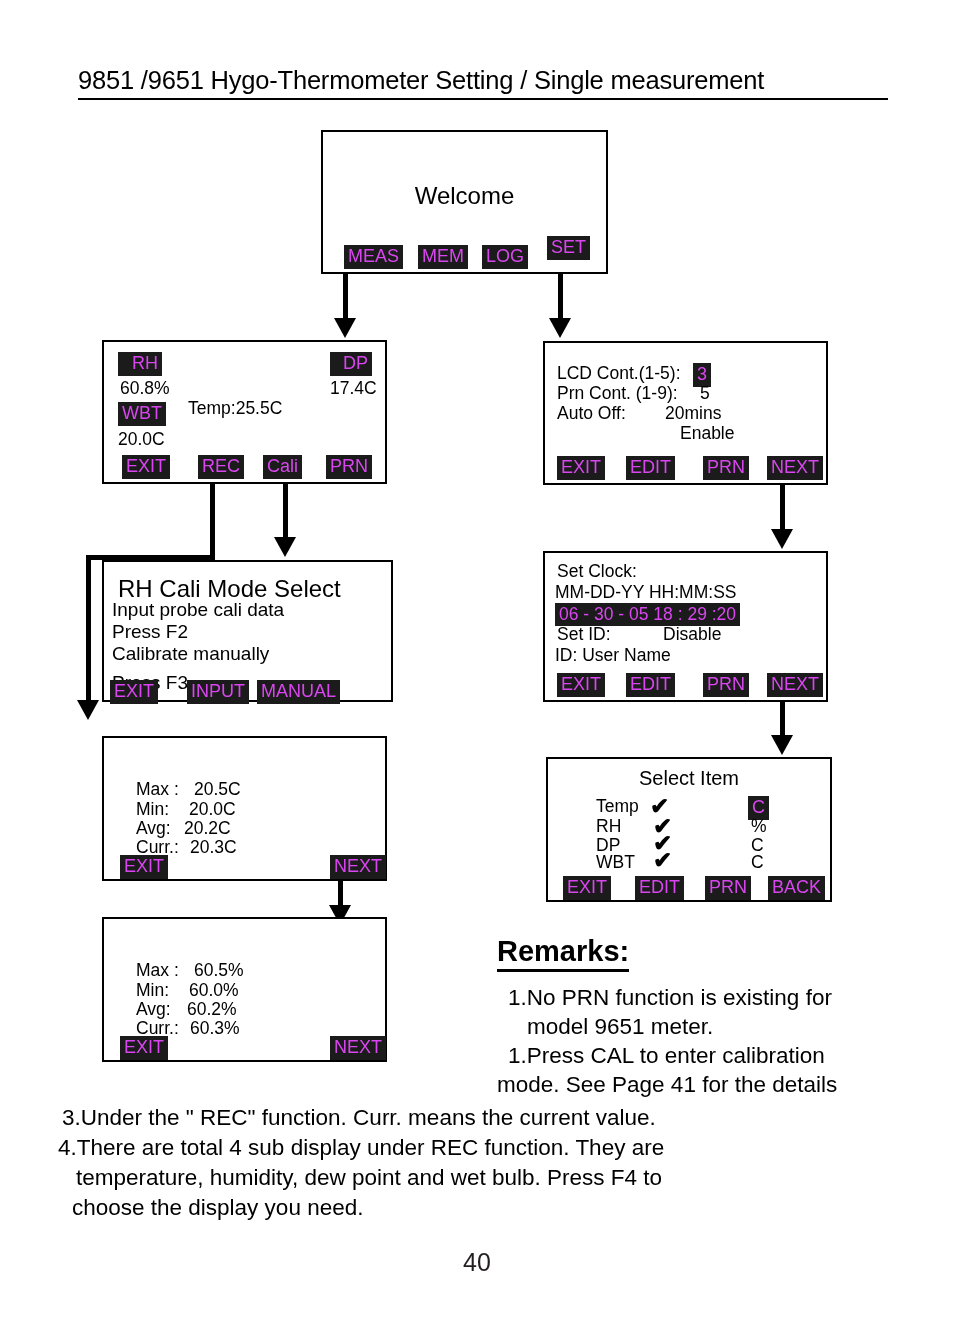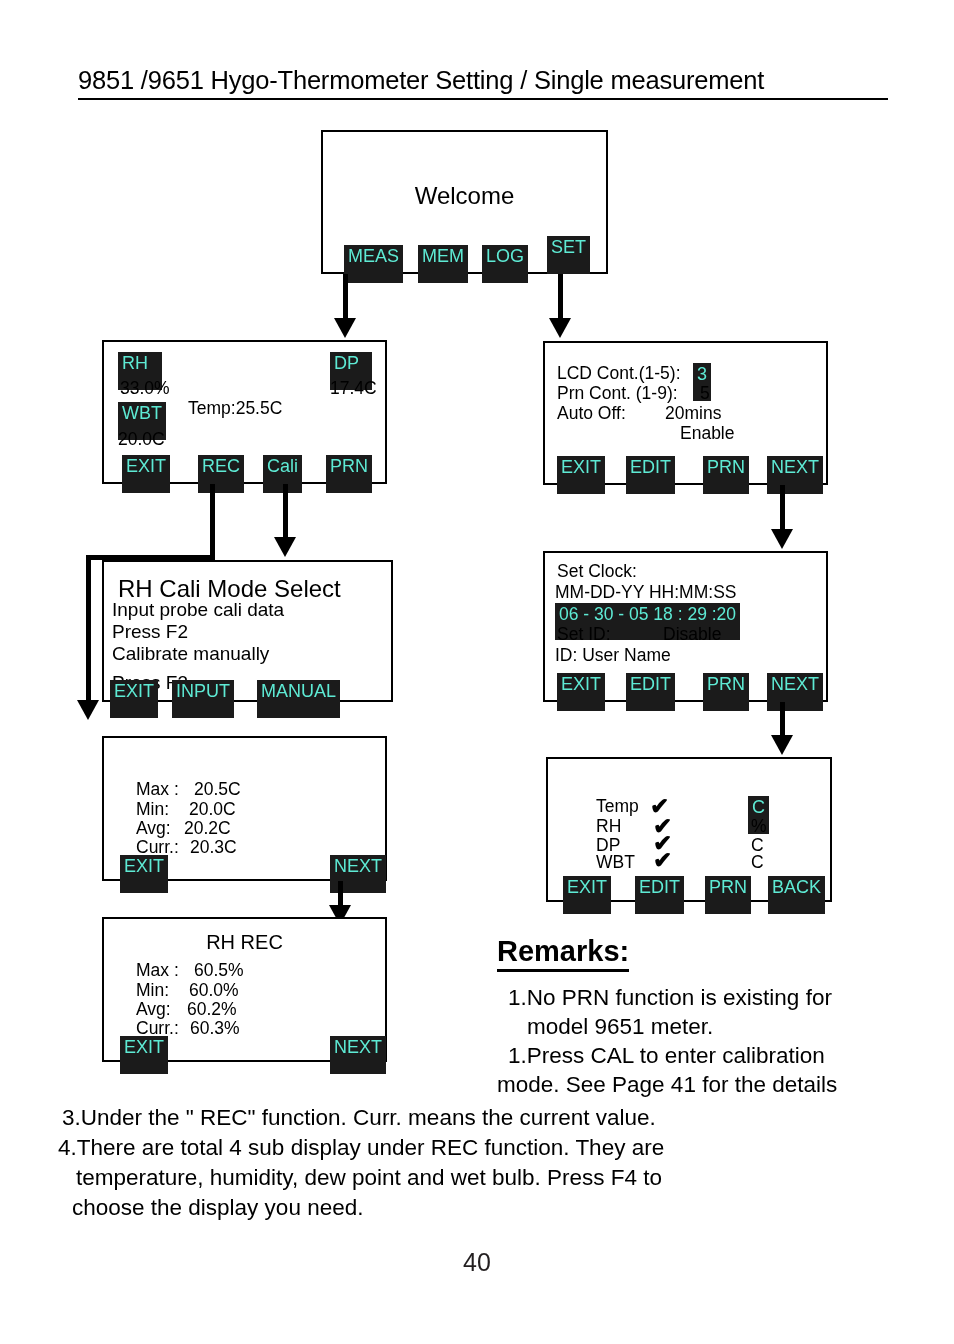--- a/index.html
+++ b/index.html
@@ -51,24 +51,25 @@
   .txt {
     position: absolute;
     font-size: 17.5px;
     white-space: nowrap;
   }
   .txt.big { font-size: 19px; }
   .softkey {
     position: absolute;
     font-size: 18px;
     background: #1b1b1b;
-    color: #5eead4;
-    padding: 1px 4px 16px 4px;
+    color: #d946ef;
+    padding: 1px 4px 2px 4px;
     white-space: nowrap;
     line-height: 1.15;
+    text-align: right;
   }
 
   
   .arrow-line {
     position: absolute;
     background: #000;
     width: 5px;
   }
   .arrow-head {
     position: absolute;
@@ -130,21 +131,21 @@
   </div>
 
   <div class="arrow-line" style="left:343px; top:274px; height:48px;"></div>
   <div class="arrow-head" style="left:334px; top:318px;"></div>
 
   <div class="arrow-line" style="left:558px; top:274px; height:48px;"></div>
   <div class="arrow-head" style="left:549px; top:318px;"></div>
 
   <div class="lcd" style="left:102px; top:340px; width:285px; height:144px;">
     <div class="softkey" style="left:14px; top:10px; min-width:36px;">RH</div>
-    <div class="txt" style="left:16px; top:36px;">33.0%</div>
+    <div class="txt" style="left:16px; top:36px;">60.8%</div>
     <div class="softkey" style="left:226px; top:10px; min-width:34px;">DP</div>
     <div class="txt" style="left:226px; top:36px;">17.4C</div>
     <div class="txt" style="left:84px; top:56px;">Temp:25.5C</div>
     <div class="softkey" style="left:14px; top:60px;">WBT</div>
     <div class="txt" style="left:14px; top:87px;">20.0C</div>
     <div class="softkey" style="left:18px; top:113px;">EXIT</div>
     <div class="softkey" style="left:94px; top:113px;">REC</div>
     <div class="softkey" style="left:159px; top:113px;">Cali</div>
     <div class="softkey" style="left:222px; top:113px;">PRN</div>
   </div>
@@ -174,21 +175,21 @@
   <div class="arrow-line" style="left:780px; top:485px; height:48px;"></div>
   <div class="arrow-head" style="left:771px; top:529px;"></div>
 
   <div class="lcd" style="left:102px; top:560px; width:291px; height:142px;">
     <div class="lcd-title" style="top:13px; left:14px; width:auto; text-align:left; font-size:24px;">RH Cali Mode Select</div>
     <div class="txt big" style="left:8px; top:37px;">Input probe cali data</div>
     <div class="txt big" style="left:8px; top:59px;">Press F2</div>
     <div class="txt big" style="left:8px; top:81px;text-align:center;">Calibrate manually</div>
     <div class="txt big" style="left:8px; top:110px;">Press F3</div>
     <div class="softkey" style="left:6px; top:118px;">EXIT</div>
-    <div class="softkey" style="left:68px; top:118px;">INPUT</div>
+    <div class="softkey" style="left:83px; top:118px;">INPUT</div>
     <div class="softkey" style="left:153px; top:118px;">MANUAL</div>
   </div>
 
   <div class="lcd" style="left:543px; top:551px; width:285px; height:151px;">
     <div class="txt" style="left:12px; top:8px;">Set Clock:</div>
     <div class="txt" style="left:10px; top:29px;">MM-DD-YY HH:MM:SS</div>
     <div class="softkey" style="left:10px; top:50px; font-size:17.5px;">06 - 30 - 05  18 : 29 :20</div>
     <div class="txt" style="left:12px; top:71px;">Set ID:</div>
     <div class="txt" style="left:118px; top:71px;">Disable</div>
     <div class="txt" style="left:10px; top:92px;">ID: User Name</div>
@@ -211,20 +212,21 @@
     <div class="txt" style="left:32px; top:99px;">Curr.:</div>
     <div class="txt" style="left:86px; top:99px;">20.3C</div>
     <div class="softkey" style="left:16px; top:117px;">EXIT</div>
     <div class="softkey" style="left:226px; top:117px;">NEXT</div>
   </div>
 
   <div class="arrow-line" style="left:338px; top:881px; height:28px;"></div>
   <div class="arrow-head" style="left:329px; top:905px;"></div>
 
   <div class="lcd" style="left:546px; top:757px; width:286px; height:145px;">
+    <div class="lcd-title" style="top:8px;">Select Item</div>
 
     <div class="txt" style="left:48px; top:37px;">Temp</div>
     <div class="check" style="left:102px; top:36px;">✔</div>
     <div class="softkey" style="left:200px; top:37px;">C</div>
 
     <div class="txt" style="left:48px; top:57px;">RH</div>
     <div class="check" style="left:105px; top:56px;">✔</div>
     <div class="txt" style="left:203px; top:57px;">%</div>
 
     <div class="txt" style="left:48px; top:76px;">DP</div>
@@ -235,21 +237,20 @@
     <div class="check" style="left:105px; top:90px;">✔</div>
     <div class="txt" style="left:203px; top:93px;">C</div>
 
     <div class="softkey" style="left:15px; top:117px;">EXIT</div>
     <div class="softkey" style="left:87px; top:117px;">EDIT</div>
     <div class="softkey" style="left:157px; top:117px;">PRN</div>
     <div class="softkey" style="left:220px; top:117px;">BACK</div>
   </div>
 
   <div class="lcd" style="left:102px; top:917px; width:285px; height:145px;">
-    <div class="lcd-title" style="top:12px;">RH  REC</div>
     <div class="txt" style="left:32px; top:41px;">Max :</div>
     <div class="txt" style="left:90px; top:41px;">60.5%</div>
     <div class="txt" style="left:32px; top:61px;">Min:</div>
     <div class="txt" style="left:85px; top:61px;">60.0%</div>
     <div class="txt" style="left:32px; top:80px;">Avg:</div>
     <div class="txt" style="left:83px; top:80px;">60.2%</div>
     <div class="txt" style="left:32px; top:99px;">Curr.:</div>
     <div class="txt" style="left:86px; top:99px;">60.3%</div>
     <div class="softkey" style="left:16px; top:117px;">EXIT</div>
     <div class="softkey" style="left:226px; top:117px;">NEXT</div>

